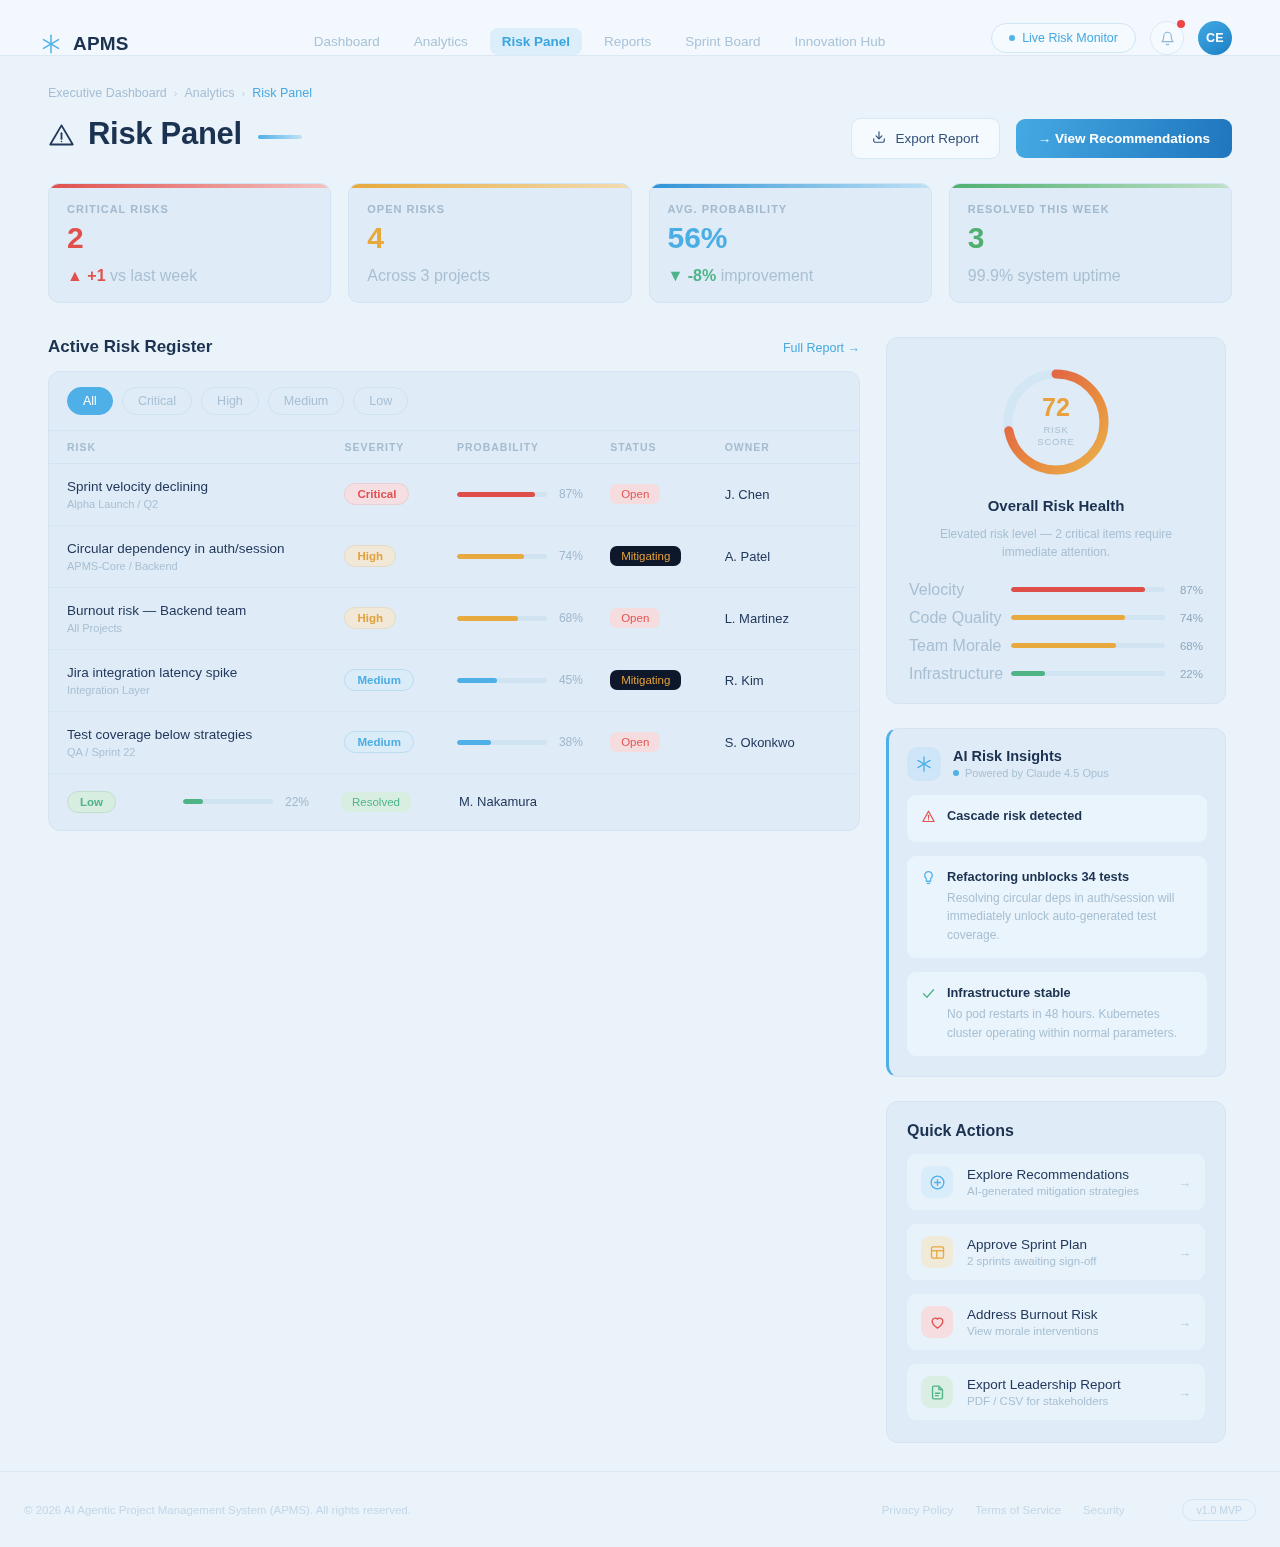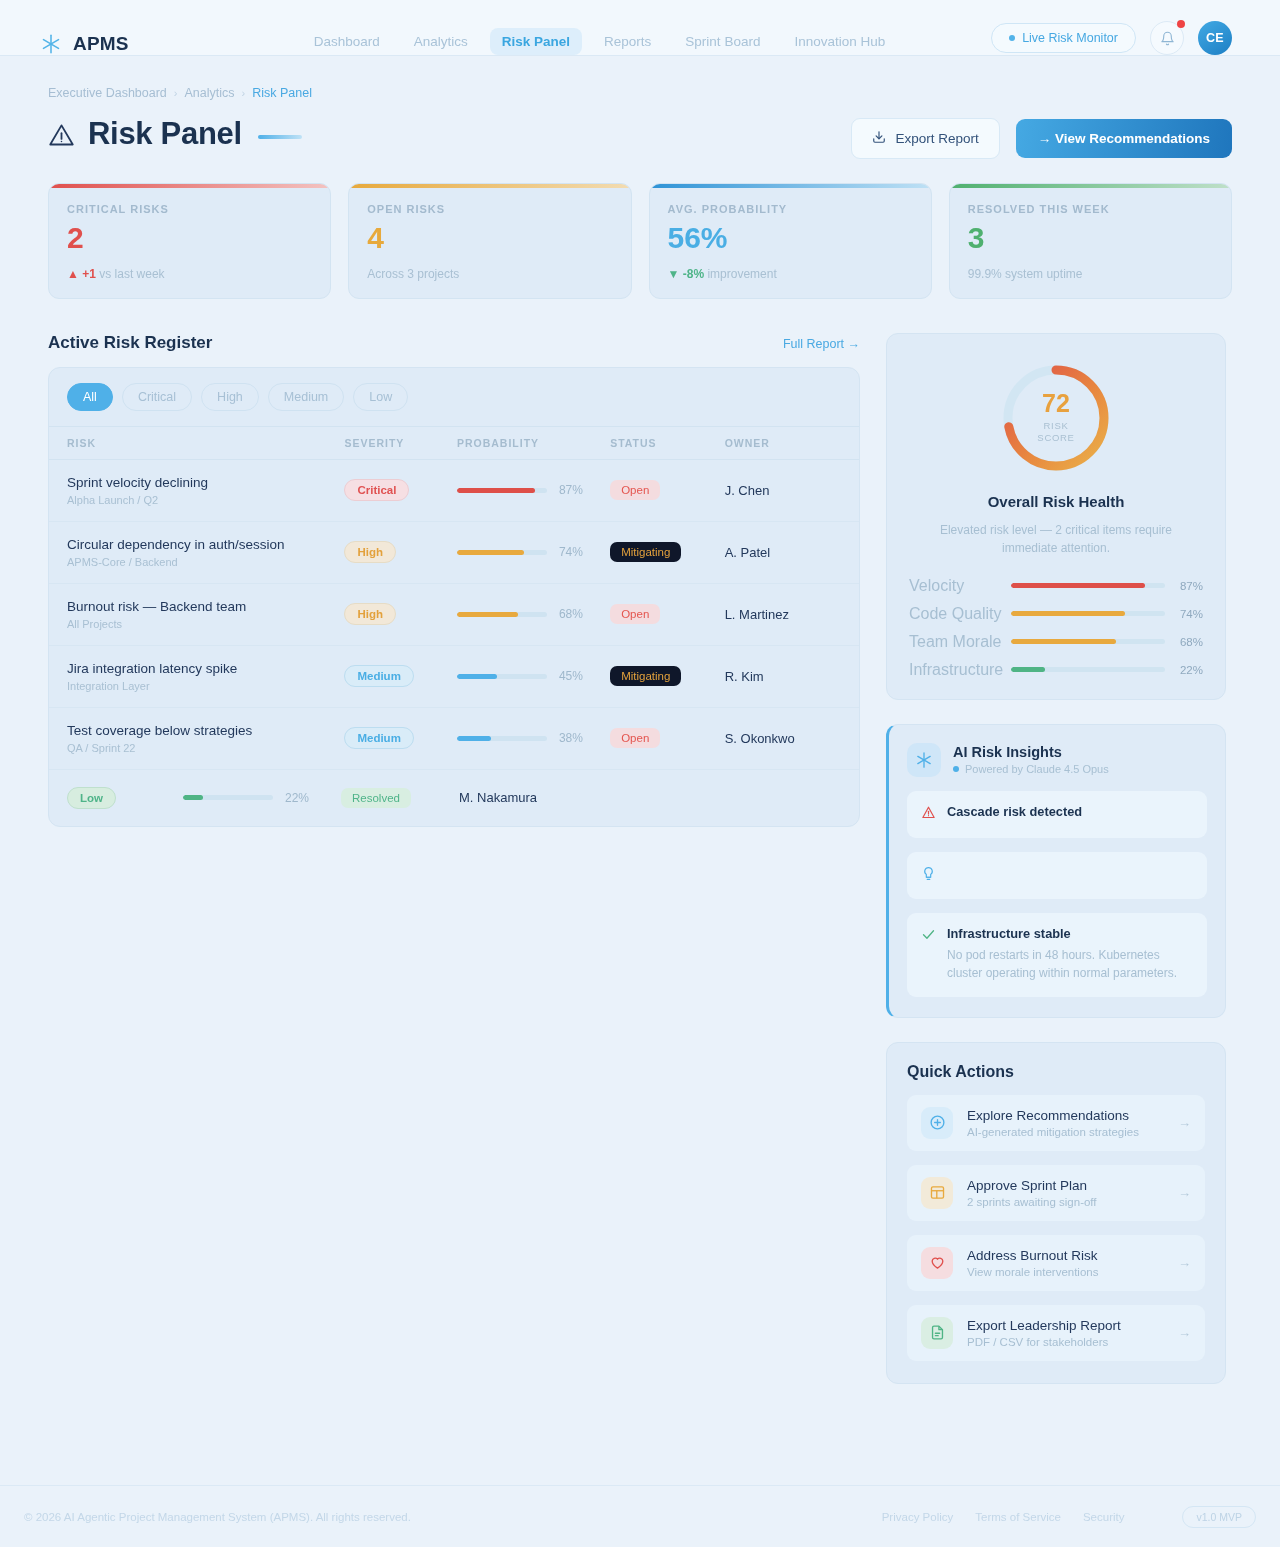--- a/index.html
+++ b/index.html
@@ -87,21 +87,21 @@
   
   .kpis { display: flex; gap: 17px; margin-top: 24px; }
   .kpi {
     flex: 1; background: #dfebf7; border: 1px solid #d3e4f2;
     border-radius: 11px; padding: 19px 18px 17px 18px; position: relative; overflow: hidden;
     min-height: 100px;
   }
   .kpi-top { position: absolute; top: 0; left: 0; right: 0; height: 3.5px; }
   .kpi-label { font-size: 11px; font-weight: bold; letter-spacing: 1px; color: #a3bace; text-transform: uppercase; }
   .kpi-value { font-size: 30px; font-weight: bold; margin-top: 7px; line-height: 1.05; }
-  .kpi-sub { font-size: 12px; color: #a9c0d3; margin-top: 13px; }
+  .kpi-sub { font-size: 16px; color: #a9c0d3; margin-top: 13px; }
   .kpi-sub b { font-weight: bold; }
 
   
   .content { display: flex; gap: 26px; margin-top: 34px; align-items: flex-start; }
   .col-main { width: 812px; }
   .col-side { width: 340px; }
 
   .sechead { display: flex; align-items: baseline; margin-bottom: 14px; }
   .sectitle { font-size: 17px; font-weight: bold; color: #1b3250; }
   .seclink { margin-left: auto; font-size: 12.5px; color: #4aa9e2; }
@@ -216,21 +216,21 @@
   .qa-ico {
     width: 32px; height: 32px; border-radius: 9px; flex: none;
     display: flex; align-items: center; justify-content: center;
   }
   .qa-l1 { font-size: 13.5px; color: #23395c; }
   .qa-l2 { font-size: 11.5px; color: #a7bfd2; margin-top: 3px; }
   .qa-arrow { margin-left: auto; color: #b3c9da; font-size: 13px; }
 
   
   .footer {
-    position: absolute; left: 0; right: 0; bottom: 0; height: 62px;
+    position: absolute; left: 0; right: 0; bottom: 0; height: 76px;
     border-top: 1px solid #dbe9f5;
     display: flex; align-items: center; padding: 0 24px 0 24px;
     font-size: 11.5px; color: #c3d7e8;
   }
   .foot-links { margin-left: auto; display: flex; gap: 22px; }
   .foot-ver {
     margin-left: 58px; border: 1px solid #d4e6f4; border-radius: 999px;
     padding: 4px 13px; font-size: 10.5px; color: #bdd3e5;
   }
 </style>
@@ -552,20 +552,24 @@
               <div style="flex:1">
                 <div class="ins-title">Cascade risk detected</div>
               </div>
             </div>
             <div class="insight">
               <span class="ins-ico" style="color:#4fb0e8"><svg width="15" height="15" viewBox="0 0 24 24" fill="none" stroke="currentColor" stroke-width="1.9" stroke-linecap="round" stroke-linejoin="round">
                   <path d="M9 18h6"></path>
                   <path d="M10 21.5h4"></path>
                   <path d="M12 2.5a6 6 0 0 0-3.5 10.9V18h7v-4.6A6 6 0 0 0 12 2.5z"></path>
                 </svg></span>
+              <div style="flex:1">
+                <div class="ins-title">Refactoring unblocks 34 tests</div>
+                <div class="ins-body">Resolving circular deps in auth/session will immediately unlock auto-generated test coverage.</div>
+              </div>
             </div>
             <div class="insight">
               <span class="ins-ico" style="color:#4fb485"><svg width="15" height="15" viewBox="0 0 24 24" fill="none" stroke="currentColor" stroke-width="2.1" stroke-linecap="round" stroke-linejoin="round">
                   <polyline points="4 12.5 9.5 18 20 6"></polyline>
                 </svg></span>
               <div style="flex:1">
                 <div class="ins-title">Infrastructure stable</div>
                 <div class="ins-body">No pod restarts in 48 hours. Kubernetes cluster operating within normal parameters.</div>
               </div>
             </div>

